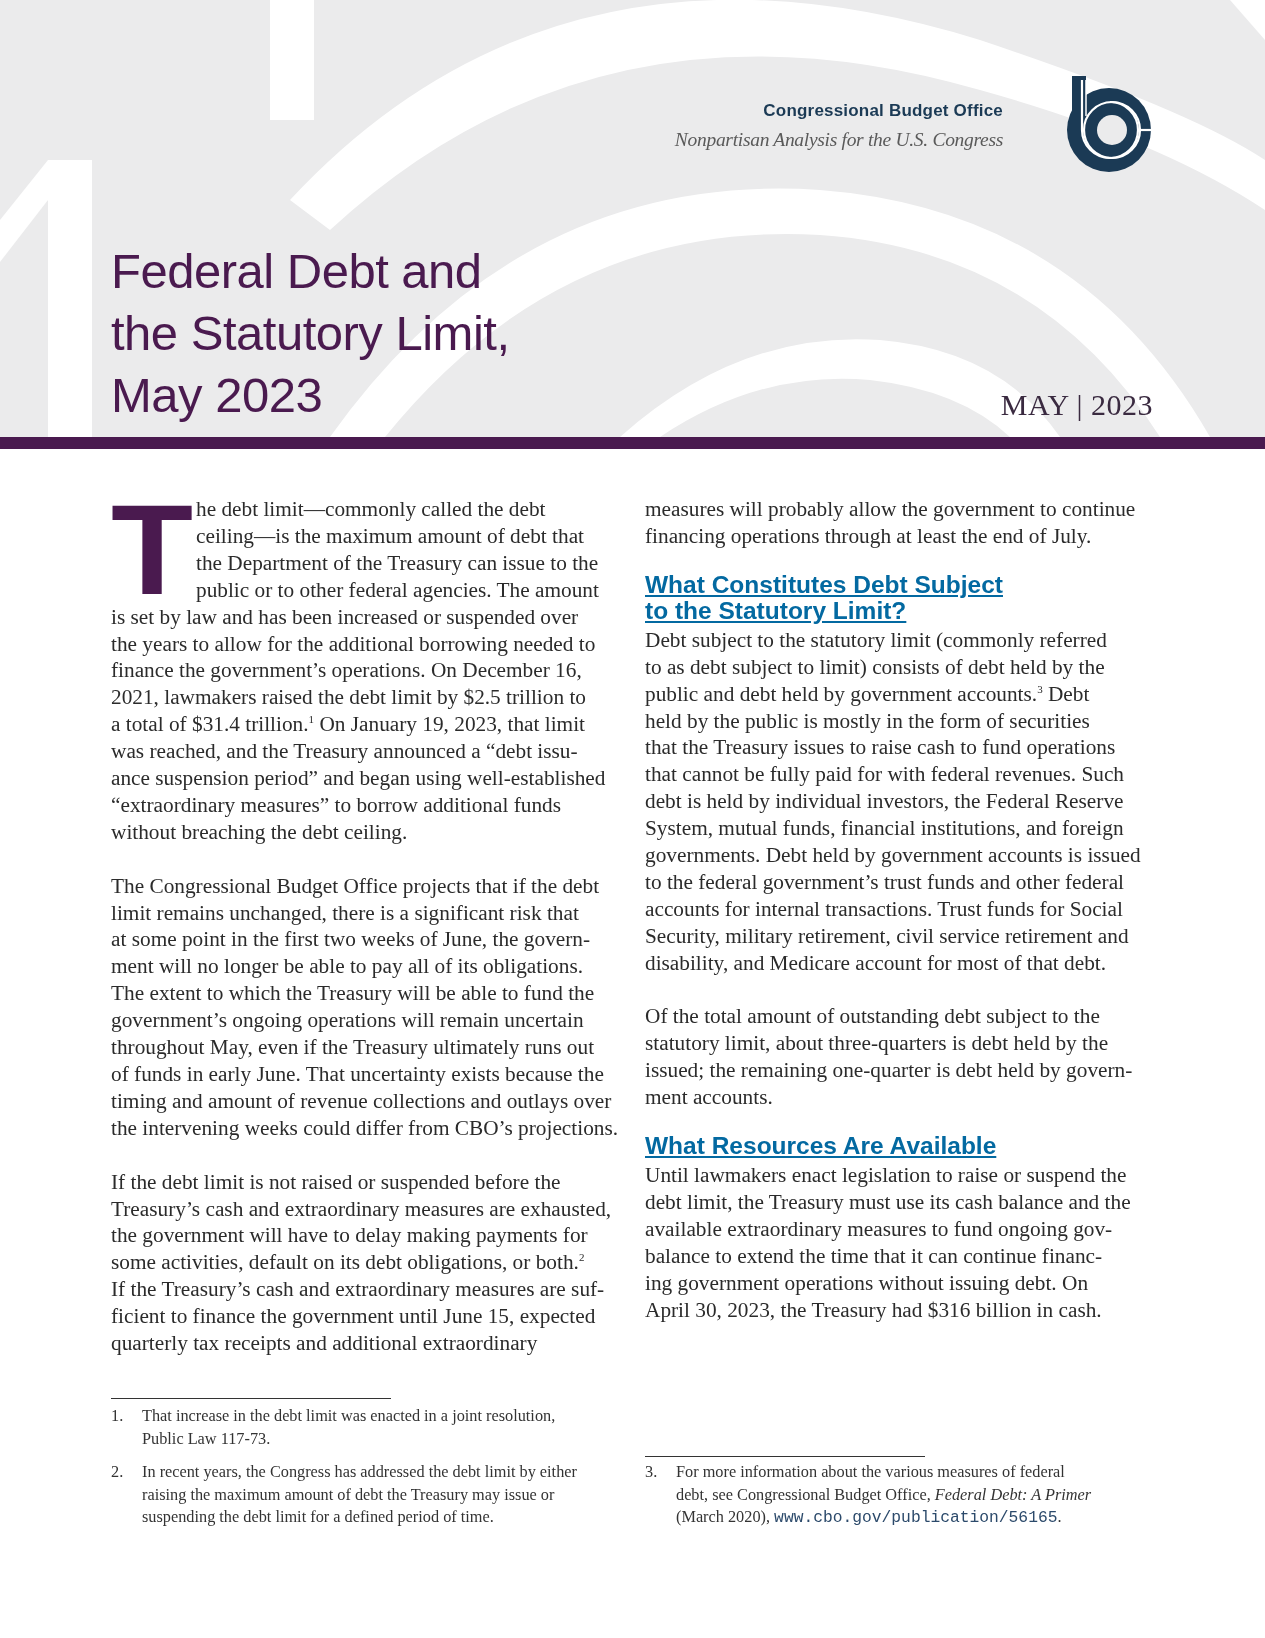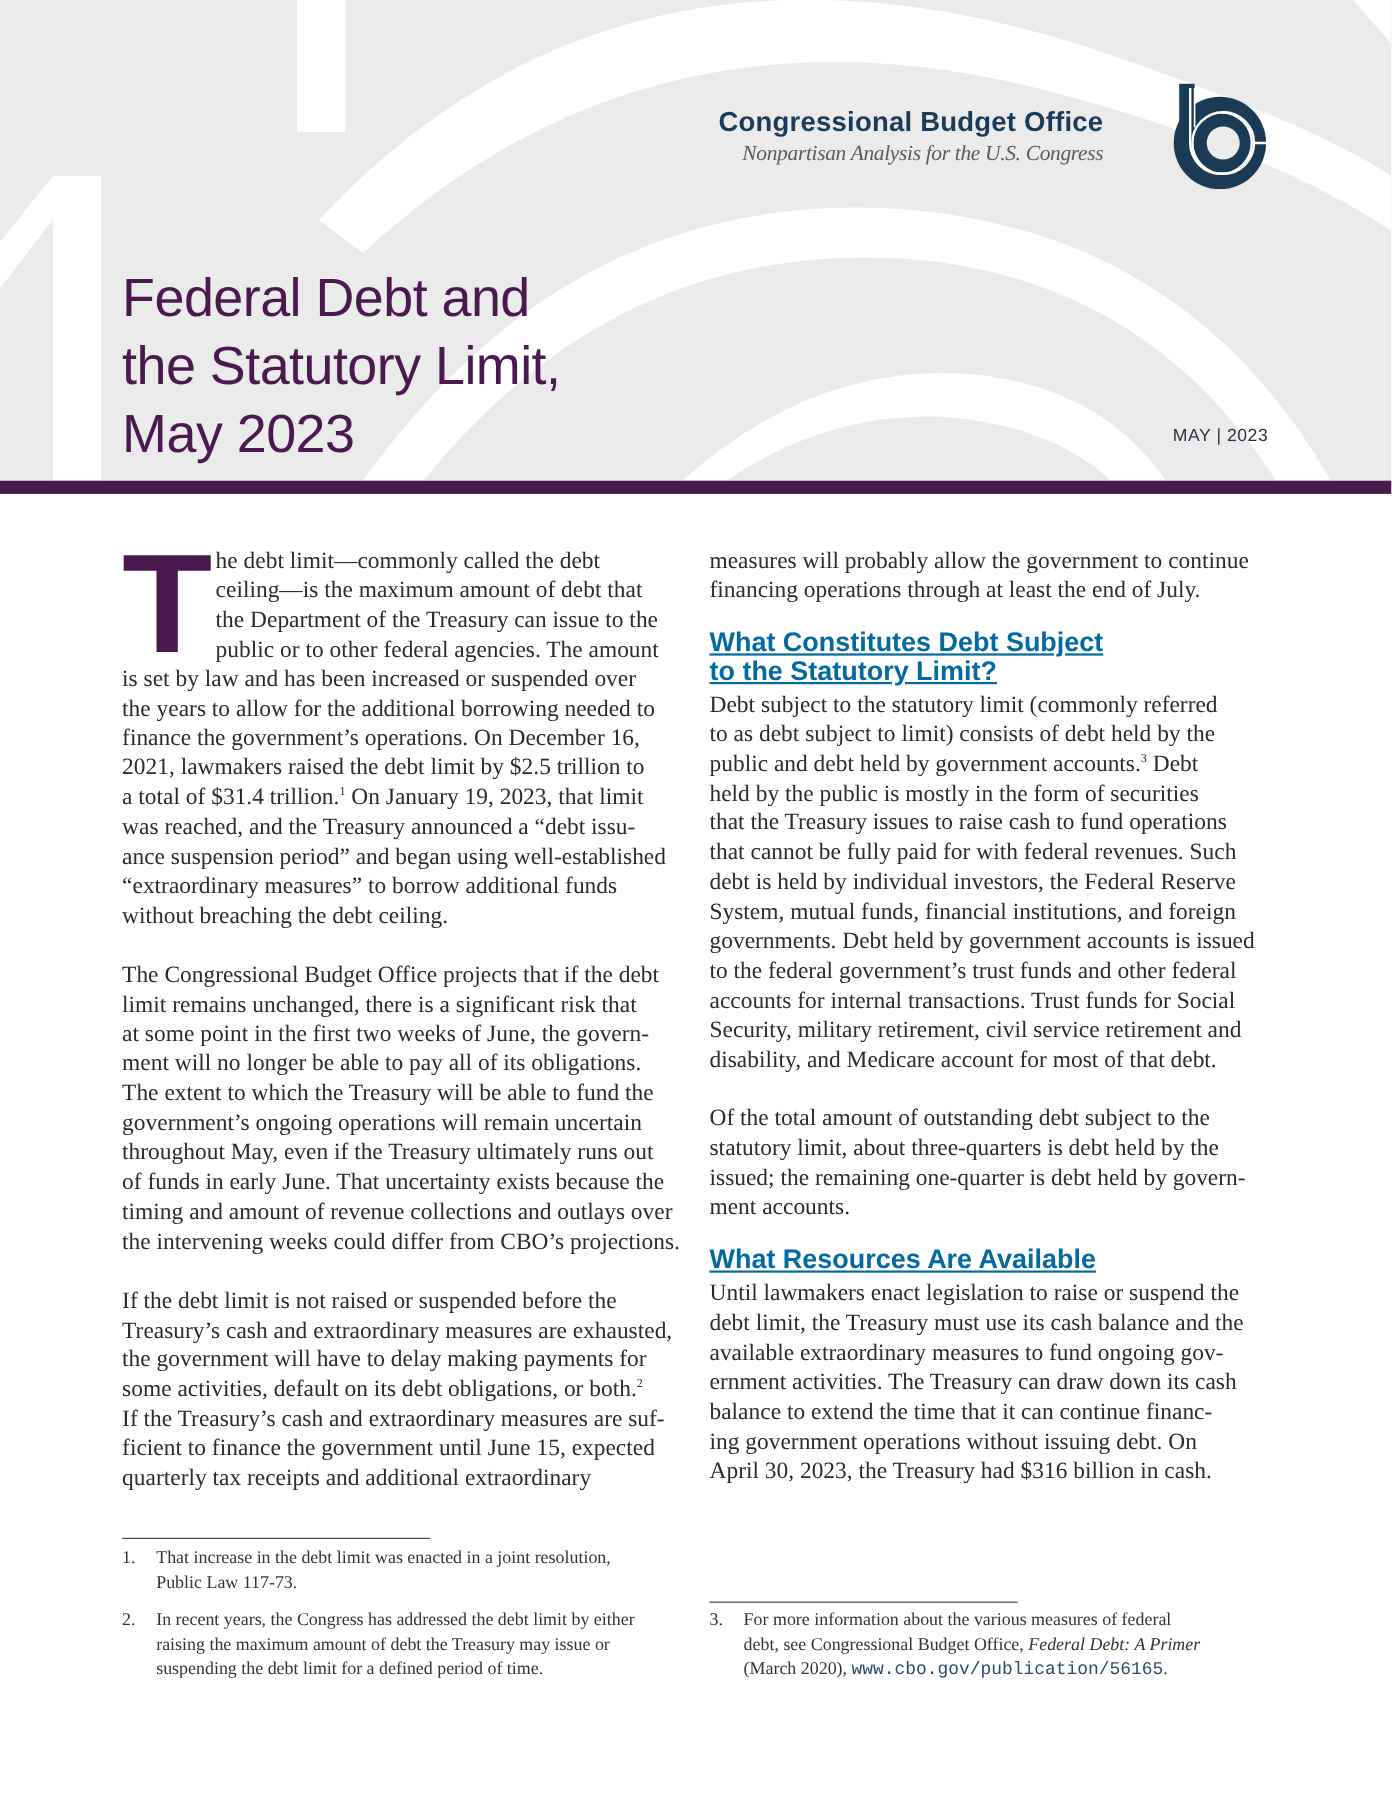--- a/index.html
+++ b/index.html
@@ -1,25 +1,25 @@
 <!DOCTYPE html>
 <html><head>
 <meta charset="utf-8">
 <style>
   html, body { margin: 0; padding: 0; }
   body { width: 1265px; height: 1638px; background: #ffffff; position: relative; overflow: hidden; font-family: "Liberation Serif", serif; color: #2b2b2b; }
   .header { position: absolute; left: 0; top: 0; width: 1265px; height: 437px; background: #ebebec; overflow: hidden; }
   .header svg.bg { position: absolute; left: 0; top: 0; }
   .purple-rule { position: absolute; left: 0; top: 437px; width: 1265px; height: 12px; background: #4a1a4f; }
   .logo-text { position: absolute; right: 262px; top: 96px; text-align: right; }
-  .logo-name { font-family: "Liberation Sans", sans-serif; font-weight: bold; font-size: 25px; color: #1b3a55; letter-spacing: 0.2px; line-height: 30px; }
+  .logo-name { font-family: "Liberation Sans", sans-serif; font-weight: bold; font-size: 17px; color: #1b3a55; letter-spacing: 0.2px; line-height: 30px; }
   .logo-tag { font-family: Liberation Serif, serif; font-style: italic; font-size: 19.5px; color: #5a5a5a; line-height: 28px; letter-spacing: -0.3px; }
   .logo-mark { position: absolute; left: 1062px; top: 76px; }
   .title { position: absolute; left: 111px; top: 240px; font-family: "Liberation Sans", sans-serif; font-weight: normal; font-size: 49px; line-height: 62px; color: #4a1a4f; letter-spacing: -0.5px; }
-  .date-label { position: absolute; right: 112px; top: 388px; font-family: Liberation Sans, sans-serif; font-size: 16px; color: #3a2a40; letter-spacing: 0.5px; }
+  .date-label { position: absolute; right: 112px; top: 388px; font-family: Liberation Serif, serif; font-size: 30px; color: #3a2a40; letter-spacing: 0.5px; }
   .col { position: absolute; font-size: 21.3px; line-height: 26.9px; color: #2b2b2b; }
   .col-left { left: 111px; top: 496px; width: 520px; }
   .col-right { left: 645px; top: 496px; width: 520px; }
   .para { margin: 0 0 26.9px 0; white-space: nowrap; }
   .dropcap { float: left; font-family: "Liberation Sans", sans-serif; font-weight: bold; font-size: 128px; line-height: 96px; color: #4a1a4f; width: 85px; height: 96px; margin-top: 6px; margin-right: 0; }
   .dropcap span { display: block; transform: scaleX(1.05); transform-origin: left; }
   sup { font-size: 11px; line-height: 0; vertical-align: super; }
   .heading { font-family: "Liberation Sans", sans-serif; font-weight: bold; font-size: 24.5px; line-height: 26px; color: #0369a1; margin: 8px 0 3px 0; white-space: nowrap; text-decoration: underline; }
   .fn-rule { position: absolute; width: 280px; height: 1px; background: #333; }
   .footnotes { position: absolute; font-size: 16.3px; line-height: 22.5px; color: #333; }
@@ -169,21 +169,20 @@
   </div>
 
   <div class="heading">
     <div>What Resources Are Available</div>
   </div>
 
   <div class="para">
     <div>Until lawmakers enact legislation to raise or suspend the</div>
     <div>debt limit, the Treasury must use its cash balance and the</div>
     <div>available extraordinary measures to fund ongoing gov-</div>
-    <div>ernment activities. The Treasury can draw down its cash</div>
     <div>balance to extend the time that it can continue financ-</div>
     <div>ing government operations without issuing debt. On</div>
     <div>April 30, 2023, the Treasury had $316 billion in cash.</div>
   </div>
 </div>
 
 <div class="fn-rule" style="left:645px; top:1456px;"></div>
 <div class="footnotes" style="left:645px; top:1461px;">
   <div class="fn">
     <div class="num">3.</div>

